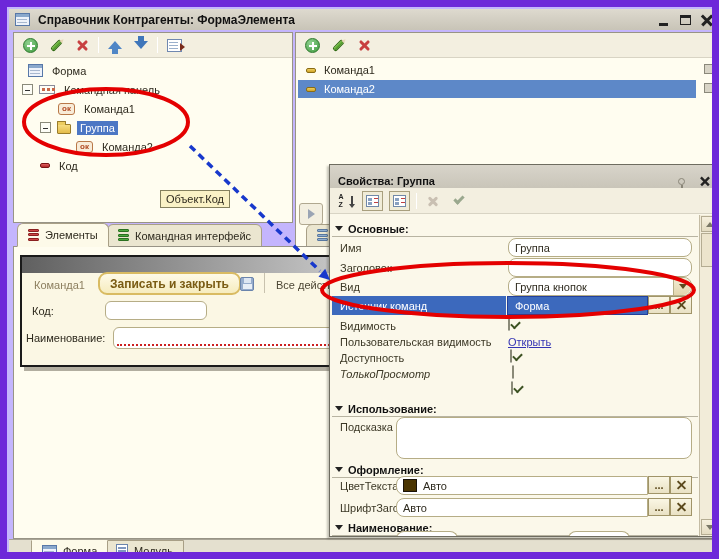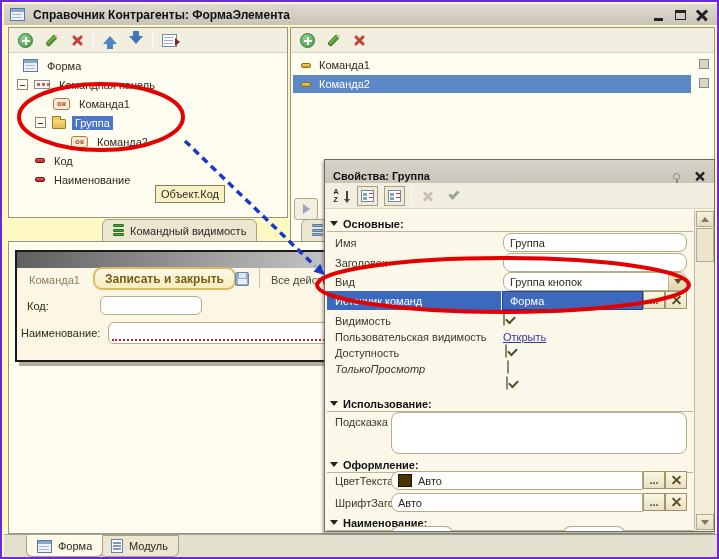--- a/index.html
+++ b/index.html
@@ -1,19 +1,19 @@
 <!DOCTYPE html>
 <html><head>
 <meta charset="utf-8">
 <style>
   html,body{margin:0;padding:0;background:#9a9a92;}
   *{box-sizing:border-box;}
-  .stage{position:relative;width:719px;height:559px;background:#fef9c3;
+  .stage{position:relative;width:719px;height:559px;background:#c4b5fd;
          font-family:"Liberation Sans","DejaVu Sans",sans-serif;font-size:11px;color:#2e2a1e;
-         border:2px solid #6d28d9;overflow:hidden;}
+         border:7px solid #6d28d9;overflow:hidden;}
   .abs{position:absolute;}
   .panel{background:#fffdf0;border:1px solid #989486;}
   .toolbar{background:#f3efe0;border-bottom:1px solid #d8d4c4;display:flex;align-items:center;gap:6px;padding:0 6px;}
   .tbtn{width:20px;height:18px;display:flex;align-items:center;justify-content:center;position:relative;}
   .tsep{width:1px;height:16px;background:#c2beae;border-right:1px solid #fff;}
   
   .titlebar{left:2px;top:2px;width:715px;height:21px;background:linear-gradient(#dedacf,#c8c4b7);
             display:flex;align-items:center;padding:0 6px;font-weight:bold;font-size:12px;color:#111;}
   .winbtn{width:22px;height:17px;display:flex;align-items:center;justify-content:center;position:relative;}
   .g-min{width:9px;height:3px;background:#222;margin-top:9px;}
@@ -166,35 +166,39 @@
       <span class="tlabel sel">Группа</span>
     </div>
     <div class="trow" style="left:62px;top:104px;">
       <span class="ic-okbadge">ок</span>
       <span class="tlabel">Команда2</span>
     </div>
     <div class="trow" style="left:26px;top:123px;">
       <span class="ic-dash dash-red"></span>
       <span class="tlabel">Код</span>
     </div>
-    <div class="trow" style="left:26px;top:142px;">
-      <span class="ic-dash dash-red"></span>
-      <span class="tlabel">Наименование</span>
-    </div>
 
     <div class="abs" style="left:146px;top:157px;height:18px;padding:1px 5px;background:#faf2c6;border:1px solid #84805e;display:flex;align-items:center;">Объект.Код</div>
   </div>
 
+  <div class="tab active" style="left:10px;top:216px;">
+    <span class="ic-stack stack-red">
+        <i></i>
+        <i></i>
+        <i></i>
+      </span>
+    <span>Элементы</span>
+  </div>
   <div class="tab" style="left:100px;top:217px;">
     <span class="ic-stack stack-green">
         <i></i>
         <i></i>
         <i></i>
       </span>
-    <span>Командный видимость</span>
+    <span>Командная интерфейс</span>
   </div>
 
   <div class="abs panel" style="left:288px;top:25px;width:425px;height:215px;">
     <div class="toolbar" style="height:25px;">
       <span class="tbtn">
           <i class="ic-plus"></i>
         </span>
       <span class="tbtn">
           <i class="ic-pencil"></i>
         </span>

